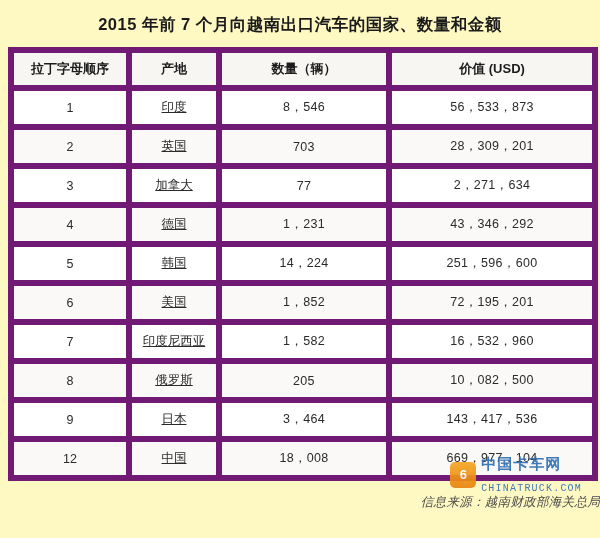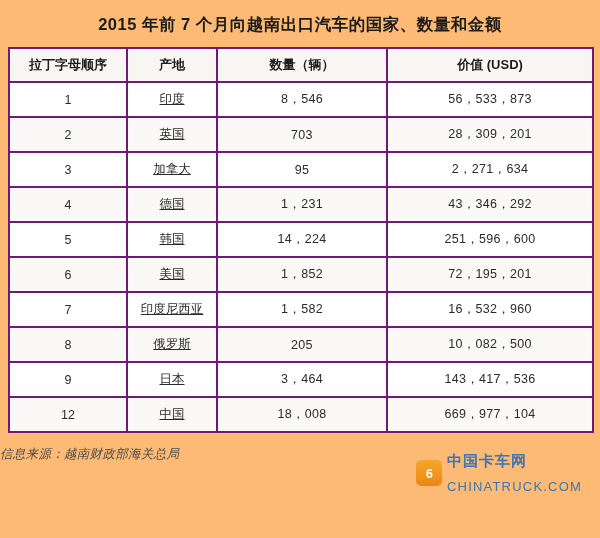--- a/index.html
+++ b/index.html
@@ -11,21 +11,21 @@
     height: 538px;
     background: #ffffff;
     font-family: "Liberation Sans", sans-serif;
     color: #231f20;
     overflow: hidden;
   }
   .page {
     position: relative;
     width: 600px;
     height: 538px;
-    background: #fdba74;
+    background: #fef9c3;
     box-sizing: border-box;
   }
   .title {
     text-align: center;
     font-size: 16.5px;
     font-weight: bold;
     letter-spacing: 0.5px;
     color: #1b1b1b;
     padding: 14px 10px 12px 10px;
     line-height: 1.3;
@@ -35,21 +35,21 @@
     width: 584px;
     margin: 0 8px;
     table-layout: fixed;
   }
   table.data col.c1 { width: 118px; }
   table.data col.c2 { width: 90px; }
   table.data col.c3 { width: 170px; }
   table.data col.c4 { width: 206px; }
 
   table.data th, table.data td {
-    border: 2px solid #701a75;
+    border: 6px solid #701a75;
     text-align: center;
     vertical-align: middle;
     font-size: 12.5px;
     color: #2b2b2b;
   }
   table.data thead th {
     height: 30px;
     font-weight: bold;
     font-size: 13px;
     background: #f7f6f3;
@@ -70,21 +70,21 @@
   }
   td.country {
     color: #1d1d1d;
     text-decoration: underline;
   }
   td.qty, td.value {
     color: #2b2b2b;
     letter-spacing: 0.3px;
   }
   .footnote {
-    text-align: left;
+    text-align: right;
     font-size: 12.5px;
     color: #4a4a4a;
     font-style: italic;
     padding-top: 13px;
     letter-spacing: 0.3px;
   }
   
   .watermark {
     position: absolute;
     right: 18px;
@@ -114,23 +114,24 @@
     line-height: 1.05;
     gap: 12px;
   }
   .wm-cn {
     font-size: 15px;
     font-weight: bold;
     color: #2f6fb5;
     letter-spacing: 1px;
   }
   .wm-en {
-    font-size: 13px;
+    font-size: 10px;
     color: #2f6fb5;
     letter-spacing: 1.2px;
+    font-family: Liberation Mono, monospace;
   }
 </style>
 </head>
 <body>
 
 <div class="page">
 
   <div class="title">2015 年前 7 个月向越南出口汽车的国家、数量和金额</div>
 
   <table class="data">
@@ -157,21 +158,21 @@
       </tr>
       <tr>
         <td class="idx">2</td>
         <td class="country">英国</td>
         <td class="qty">703</td>
         <td class="value">28，309，201</td>
       </tr>
       <tr>
         <td class="idx">3</td>
         <td class="country">加拿大</td>
-        <td class="qty">95</td>
+        <td class="qty">77</td>
         <td class="value">2，271，634</td>
       </tr>
       <tr>
         <td class="idx">4</td>
         <td class="country">德国</td>
         <td class="qty">1，231</td>
         <td class="value">43，346，292</td>
       </tr>
       <tr>
         <td class="idx">5</td>

